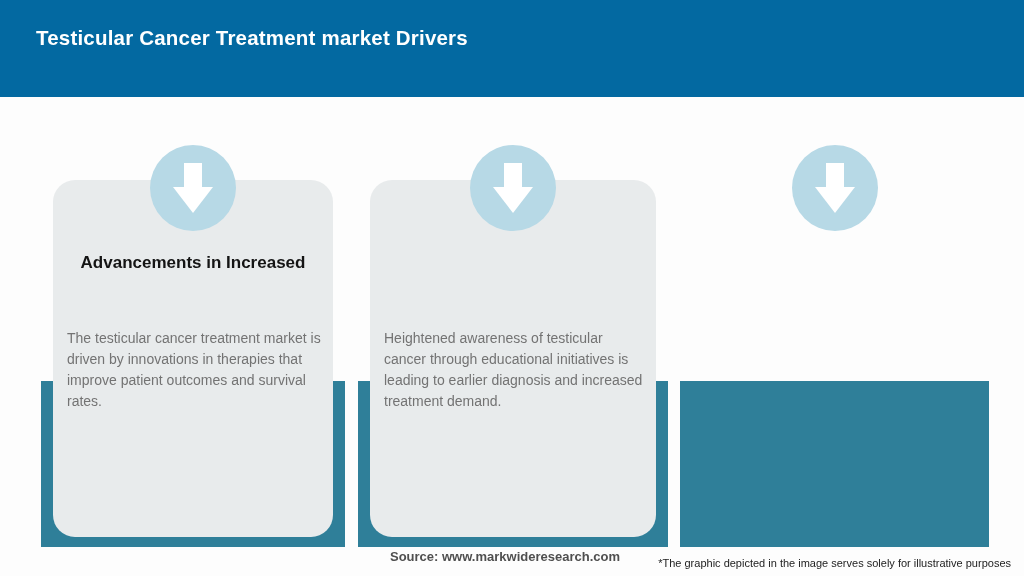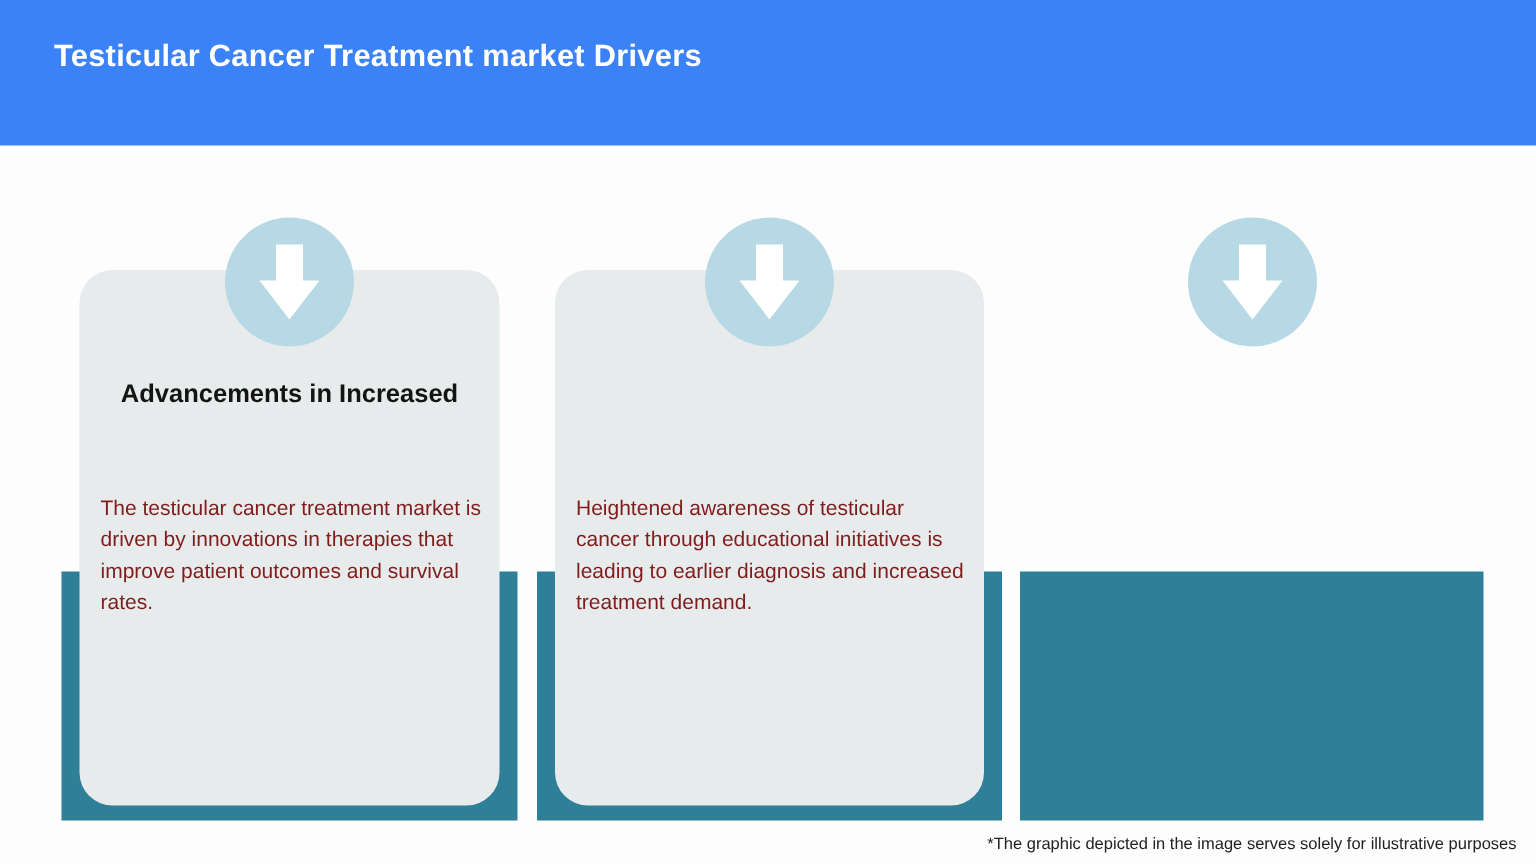--- a/index.html
+++ b/index.html
@@ -14,21 +14,21 @@
     background: #fdfdfd;
     overflow: hidden;
   }
 
   
   .header {
     position: absolute;
     top: 0; left: 0;
     width: 100%;
     height: 97px;
-    background: #3b82f6;
+    background: #0369a1;
   }
   .header-title {
     position: absolute;
     left: 36px;
     top: 26px;
     font-size: 20.5px;
     font-weight: bold;
     color: #ffffff;
     letter-spacing: 0.2px;
   }
@@ -108,21 +108,21 @@
   .card-title span {
     display: inline-block;
     max-width: 232px;
   }
   .card-body {
     position: absolute;
     top: 148px;
     left: 14px; right: 11px;
     font-size: 14px;
     line-height: 21px;
-    color: #7f1d1d;
+    color: #737373;
     text-align: left;
   }
 
   
   .source {
     position: absolute;
     top: 549px;
     left: 0;
     width: 1010px;
     text-align: center;
@@ -180,15 +180,16 @@
   <div class="card-unit unit-3">
     <div class="teal-back"></div>
     <div class="circle">
       <svg width="44" height="54" viewBox="0 0 44 54">
         <rect x="13" y="2" width="18" height="26" fill="#ffffff"></rect>
         <polygon points="2,26 42,26 22,52" fill="#ffffff"></polygon>
       </svg>
     </div>
   </div>
 
+  <div class="source">Source: www.markwideresearch.com</div>
   <div class="disclaimer">*The graphic depicted in the image serves solely for illustrative purposes</div>
 
 </div>
 
 </body></html>

